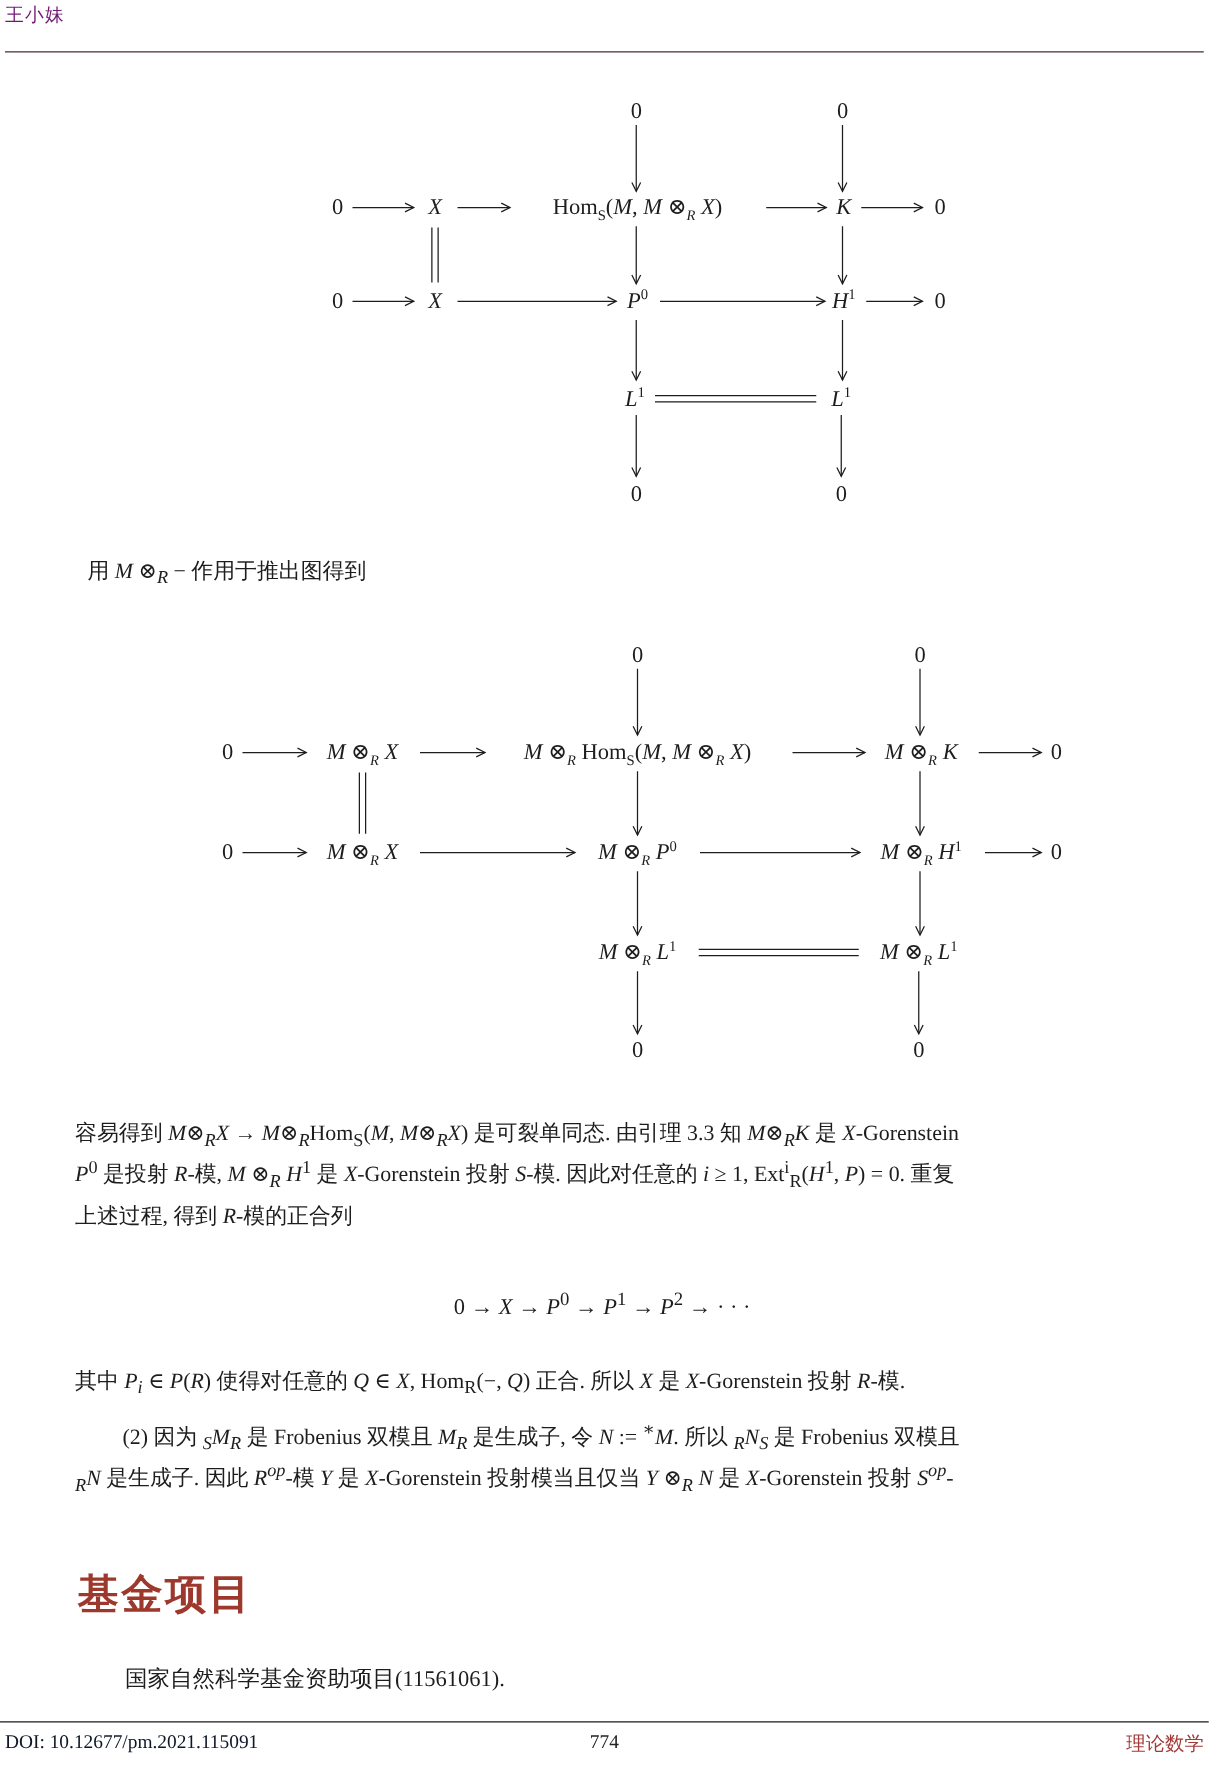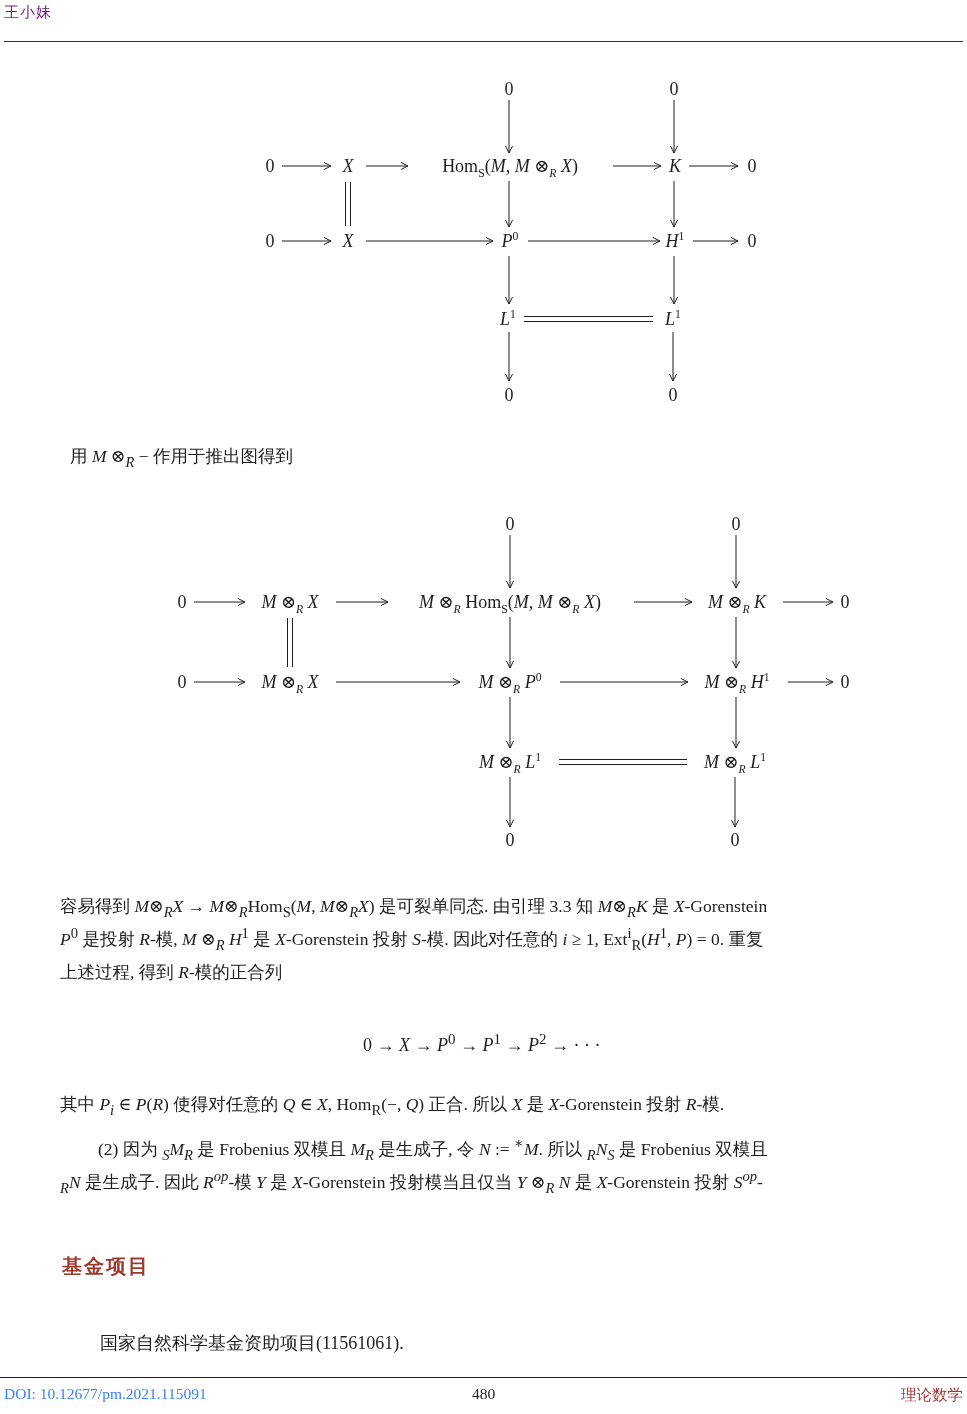--- a/index.html
+++ b/index.html
@@ -14,26 +14,26 @@
   .diagram svg{position:absolute;left:0;top:0}
   .node{position:absolute;transform:translate(-50%,-50%);font-size:18px;white-space:nowrap}
   .node sub,.node sup{font-size:65%}
   .bodytext{font-size:17.5px}
   .line{white-space:nowrap;line-height:33px;height:33px}
   .indent{padding-left:38px}
   .caption{font-size:17.5px}
   .equation{font-size:18px;white-space:nowrap}
   sub,sup{line-height:0}
   sub sup{font-size:85%}
-  .section-title{font-size:20px;font-weight:bold;color:#9c392c;letter-spacing:2px;
+  .section-title{font-size:33px;font-weight:bold;color:#9c392c;letter-spacing:2px;
                  font-family:Liberation Sans, sans-serif}
   .funding{font-size:18px}
   .rule-bottom{left:0;right:0;top:1377px;height:0;border-top:1.6px solid #1c1c1c}
   .footer-row{left:4px;right:4px;top:1385px;height:22px;font-size:15.5px}
-  .doi{position:absolute;left:0;top:0;color:#3b82f6}
+  .doi{position:absolute;left:0;top:0;color:#0f172a}
   .pageno{position:absolute;left:0;right:0;top:0;text-align:center;color:#222}
   .journal{position:absolute;right:0;top:0;color:#a23b38}
 </style>
 </head>
 <body>
 
 <div class="abs author">王小妹</div>
 <div class="abs rule-top"></div>
 
 <div class="abs diagram" style="top:75px;height:345px">
@@ -150,15 +150,15 @@
   <div class="line indent">(2) 因为 <sub><i>S</i></sub><i>M</i><sub><i>R</i></sub> 是 Frobenius 双模且 <i>M</i><sub><i>R</i></sub> 是生成子, 令 <i>N</i> := <sup>∗</sup><i>M</i>. 所以 <sub><i>R</i></sub><i>N</i><sub><i>S</i></sub> 是 Frobenius 双模且</div>
   <div class="line"><sub><i>R</i></sub><i>N</i> 是生成子. 因此 <i>R</i><sup><i>op</i></sup>-模 <i>Y</i> 是 <i>X</i>-Gorenstein 投射模当且仅当 <i>Y</i> ⊗<sub><i>R</i></sub> <i>N</i> 是 <i>X</i>-Gorenstein 投射 <i>S</i><sup><i>op</i></sup>-</div>
 </div>
 
 <h2 class="abs section-title" style="left:62px;top:1253px">基金项目</h2>
 <div class="abs funding" style="left:100px;top:1331px">国家自然科学基金资助项目(11561061).</div>
 
 <div class="abs rule-bottom"></div>
 <div class="abs footer-row">
   <span class="doi">DOI: 10.12677/pm.2021.115091</span>
-  <span class="pageno">480</span>
+  <span class="pageno">774</span>
   <span class="journal">理论数学</span>
 </div>
 
 </body></html>

